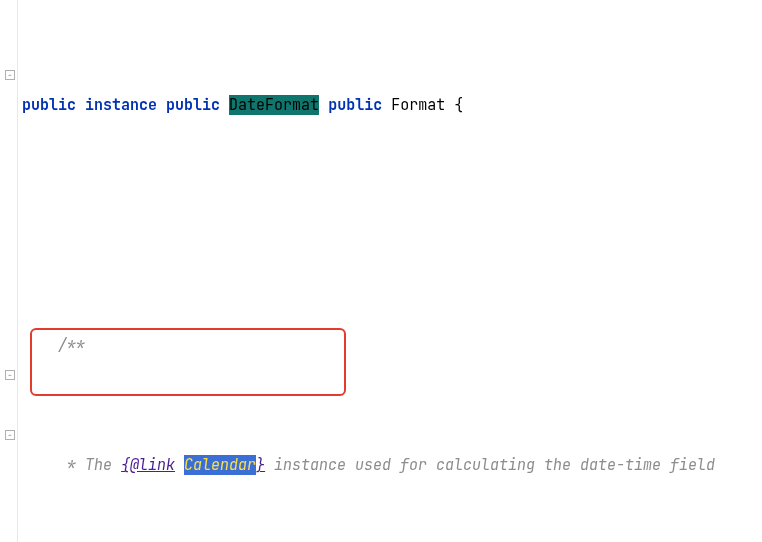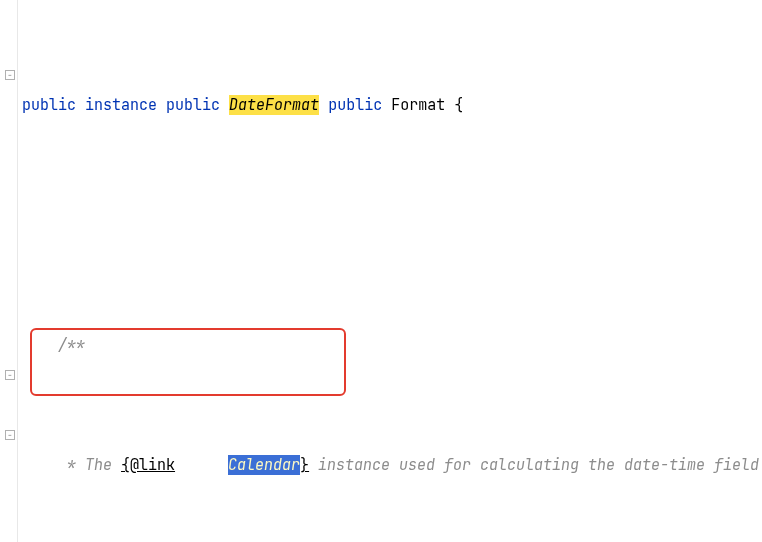--- a/index.html
+++ b/index.html
@@ -32,26 +32,26 @@
     user-select: none;
   }
   .code {
     position: absolute;
     left: 18px; top: 0;
     width: 744px;
     padding-left: 4px;
     white-space: pre;
   }
   .line { height: 30px; }
-  .kw { color: #0033b3; }
+  .kw { color: #0033b3; font-weight: bold; }
   .type { color: #000000; }
   .comment { color: #8c8c8c; font-style: italic; }
-  .javadoc-tag { color: #000000; text-decoration: underline; }
-  .sel { background: #fde047; font-style: italic; }
-  .sel-strong { background: #3b6fd6; color: #fef9c3; margin-left: 44px; }
+  .javadoc-tag { color: #4c1d95; font-style: italic; text-decoration: underline; }
+  .sel { background: #0f766e; }
+  .sel-strong { background: #3b6fd6; color: #fde047; }
   .red-box {
     position: absolute;
     border: 2px solid #e33b2e;
     border-radius: 6px;
     pointer-events: none;
   }
 </style>
 </head>
 <body>
 

